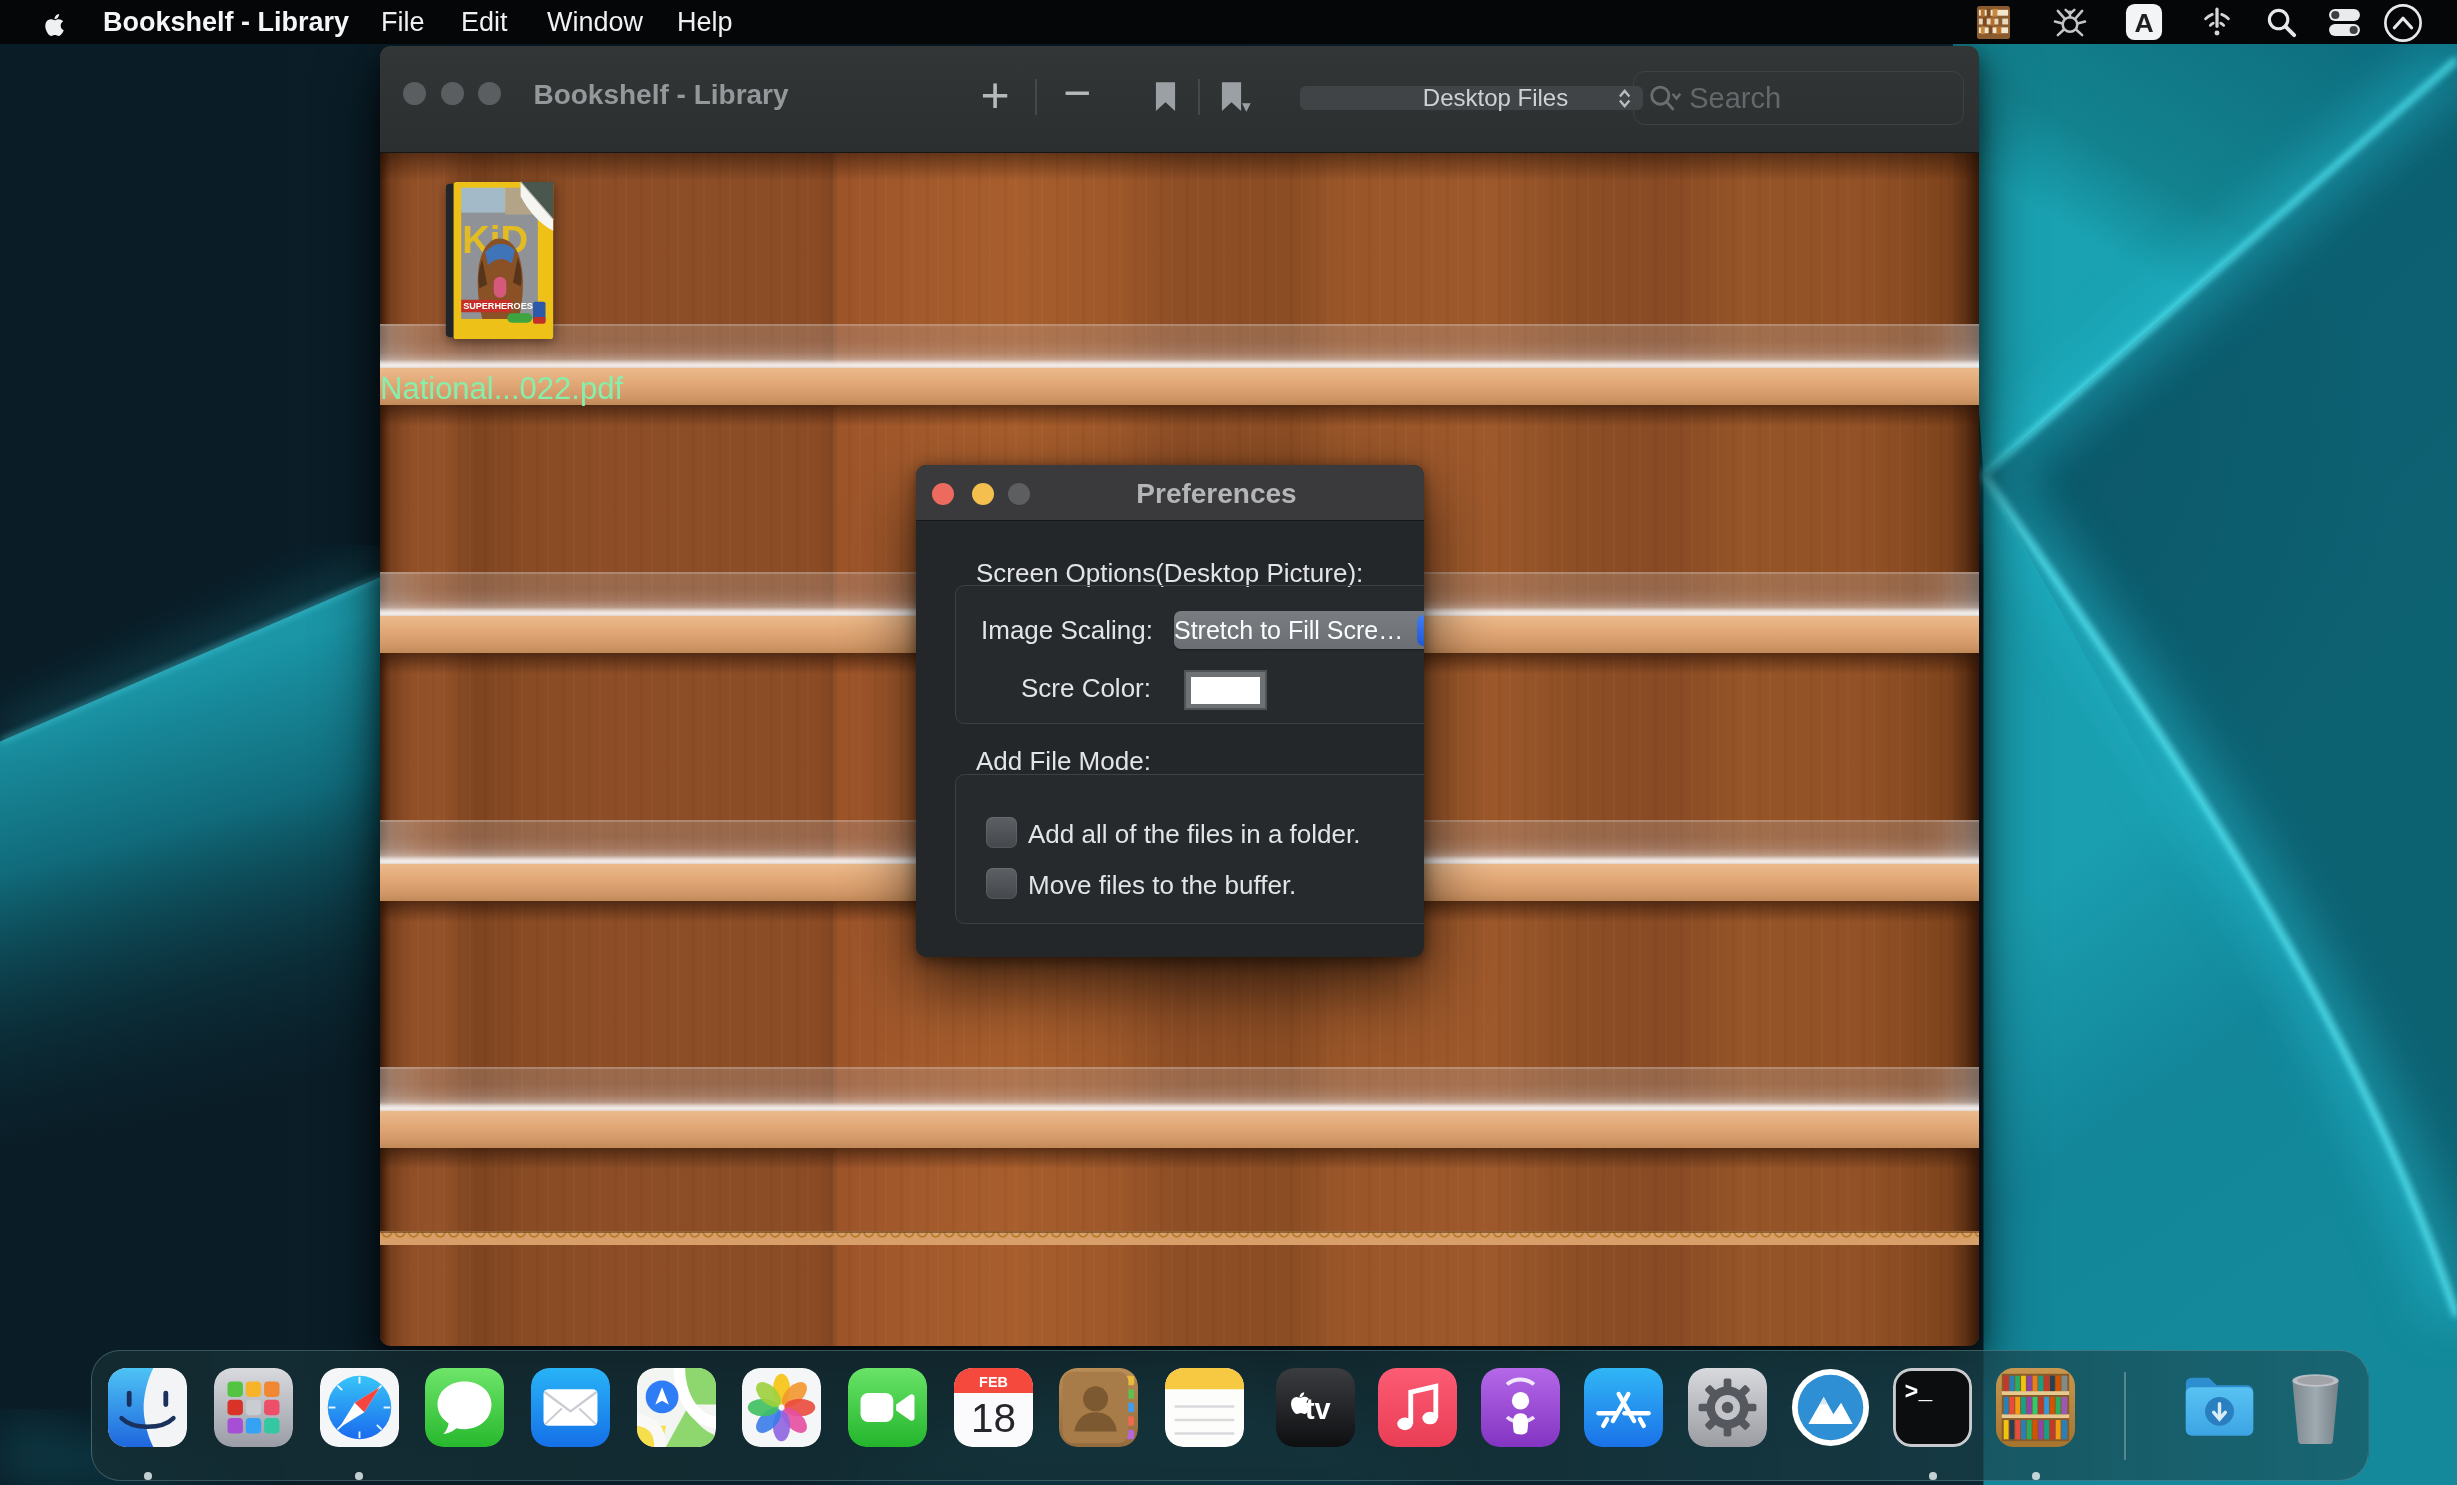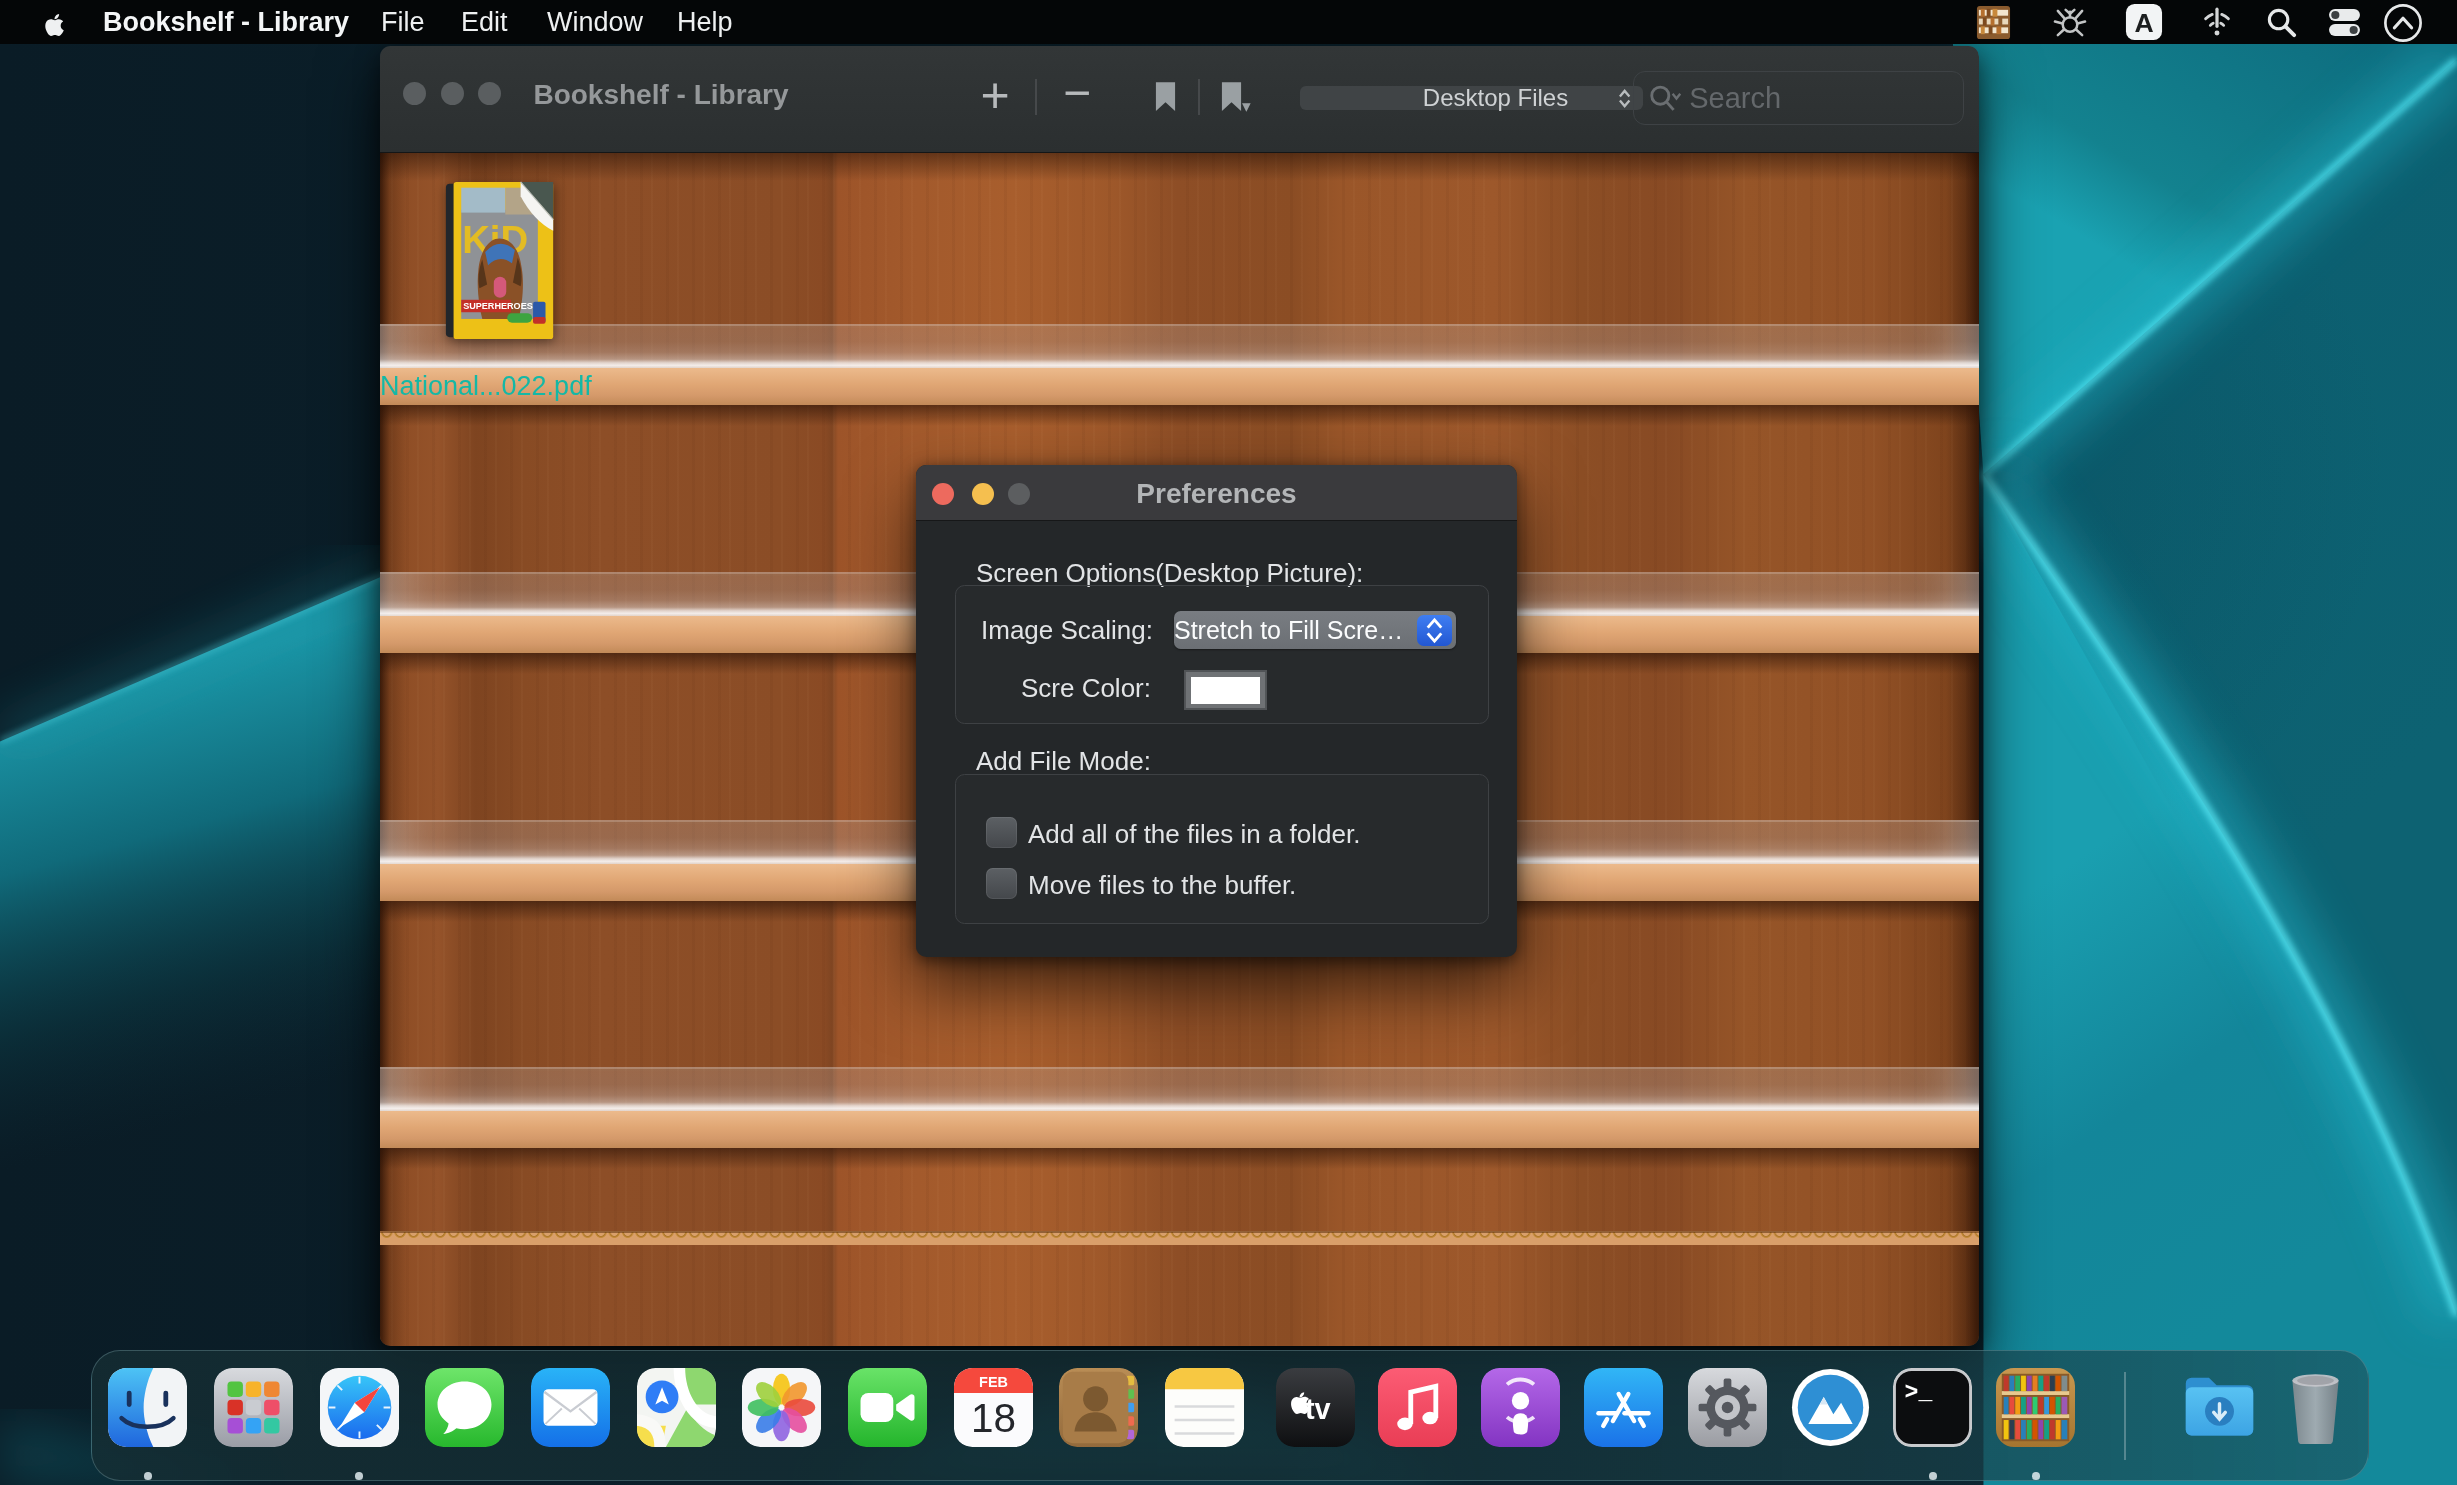--- a/index.html
+++ b/index.html
@@ -42,31 +42,31 @@
   #basetrim:after{content:"";position:absolute;left:0;top:0;width:1599px;height:1.9px;background:rgba(90,45,12,.55);}
   #basepanel{position:absolute;left:0;top:1199px;width:1599px;height:95px;
       background:linear-gradient(180deg,#e3ab78 0,#ecbf92 13.4px,#eabb8c 50px,#e0a874 81px,#cf9560 95px);}
   #basepanel:before{content:"";position:absolute;inset:0;background:
       linear-gradient(90deg, rgba(90,45,15,.5) 0, rgba(90,45,15,0) 29px),
       linear-gradient(270deg, rgba(90,45,15,.5) 0, rgba(90,45,15,0) 29px),
       repeating-linear-gradient(90deg, rgba(150,90,40,.03) 0 53px, rgba(255,235,210,.025) 53px 115px);}
   #basepanel:after{content:"";position:absolute;left:0;bottom:-5.8px;width:1599px;height:5.8px;background:#8a5a33;}
   #onefile{position:absolute;right:41px;top:35px;color:#fdf6ee;font-size:28px;}
   #mag{position:absolute;left:64px;top:135px;width:113px;height:159px;filter:drop-shadow(1.9px 3.8px 5.8px rgba(0,0,0,.45));}
-  #maglabel{position:absolute;left:0px;top:325px;width:209px;text-align:center;font-size:27px;color:#14b8a6;white-space:nowrap;}
+  #maglabel{position:absolute;left:0px;top:325px;width:209px;text-align:center;font-size:31px;color:#86efac;white-space:nowrap;}
   #wtitle{position:absolute;left:0;top:33px;width:562px;text-align:center;font-weight:bold;font-size:28px;color:#95989a;}
   .tbtn{position:absolute;color:#b6b9bb;}
   .tsep{position:absolute;top:33px;width:1.9px;height:36px;background:#46494b;}
   #popup{position:absolute;left:920px;top:40px;width:295px;height:24px;border-radius:5.8px;background:#404446;
          color:#cfd2d4;font-size:24px;line-height:24px;text-align:center;padding-left:48px;}
   #search{position:absolute;left:1253px;top:25px;width:331px;height:54px;border-radius:12px;border:1.9px solid #3e4245;
           box-sizing:border-box;display:flex;align-items:center;color:#64686b;font-size:29px;}
   #search svg{margin:0 3.8px 0 13.4px;}
   
-  #dlg{position:absolute;left:916px;top:465px;width:601px;height:492px;border-radius:10.6px;overflow:hidden;
+  #dlg{position:absolute;left:916px;top:465px;width:508px;height:492px;border-radius:10.6px;overflow:hidden;
        box-shadow:0 29px 67px rgba(0,0,0,.65), 0 3.8px 15.4px rgba(0,0,0,.5);z-index:20;background:#242729;}
   #dlgbar{position:absolute;left:0;top:0;width:601px;height:55px;background:#3a3a3d;border-bottom:1px solid #161718;}
   .dtl{position:absolute;top:18px;width:22px;height:22px;border-radius:50%;}
   .grp{position:absolute;left:39px;width:532px;border:1.9px solid #3e4144;border-radius:9.6px;background:rgba(255,255,255,.015);}
   .dlab{position:absolute;color:#e2e4e6;font-size:26px;}
   .cb{position:absolute;left:70px;width:31px;height:31px;border-radius:6.7px;
       background:linear-gradient(180deg,#5c6064,#44474b);box-shadow:inset 0 0 0 1px rgba(255,255,255,.08);}
   #dtitle{position:absolute;left:0;top:12.5px;width:601px;text-align:center;font-weight:bold;font-size:28px;color:#b3b5b7;}
   #dpopup{position:absolute;left:258px;top:146px;width:282px;height:38px;border-radius:6.7px;
           background:linear-gradient(180deg,#797d82,#6b6f74);color:#fbfcfd;font-size:25px;line-height:38px;

